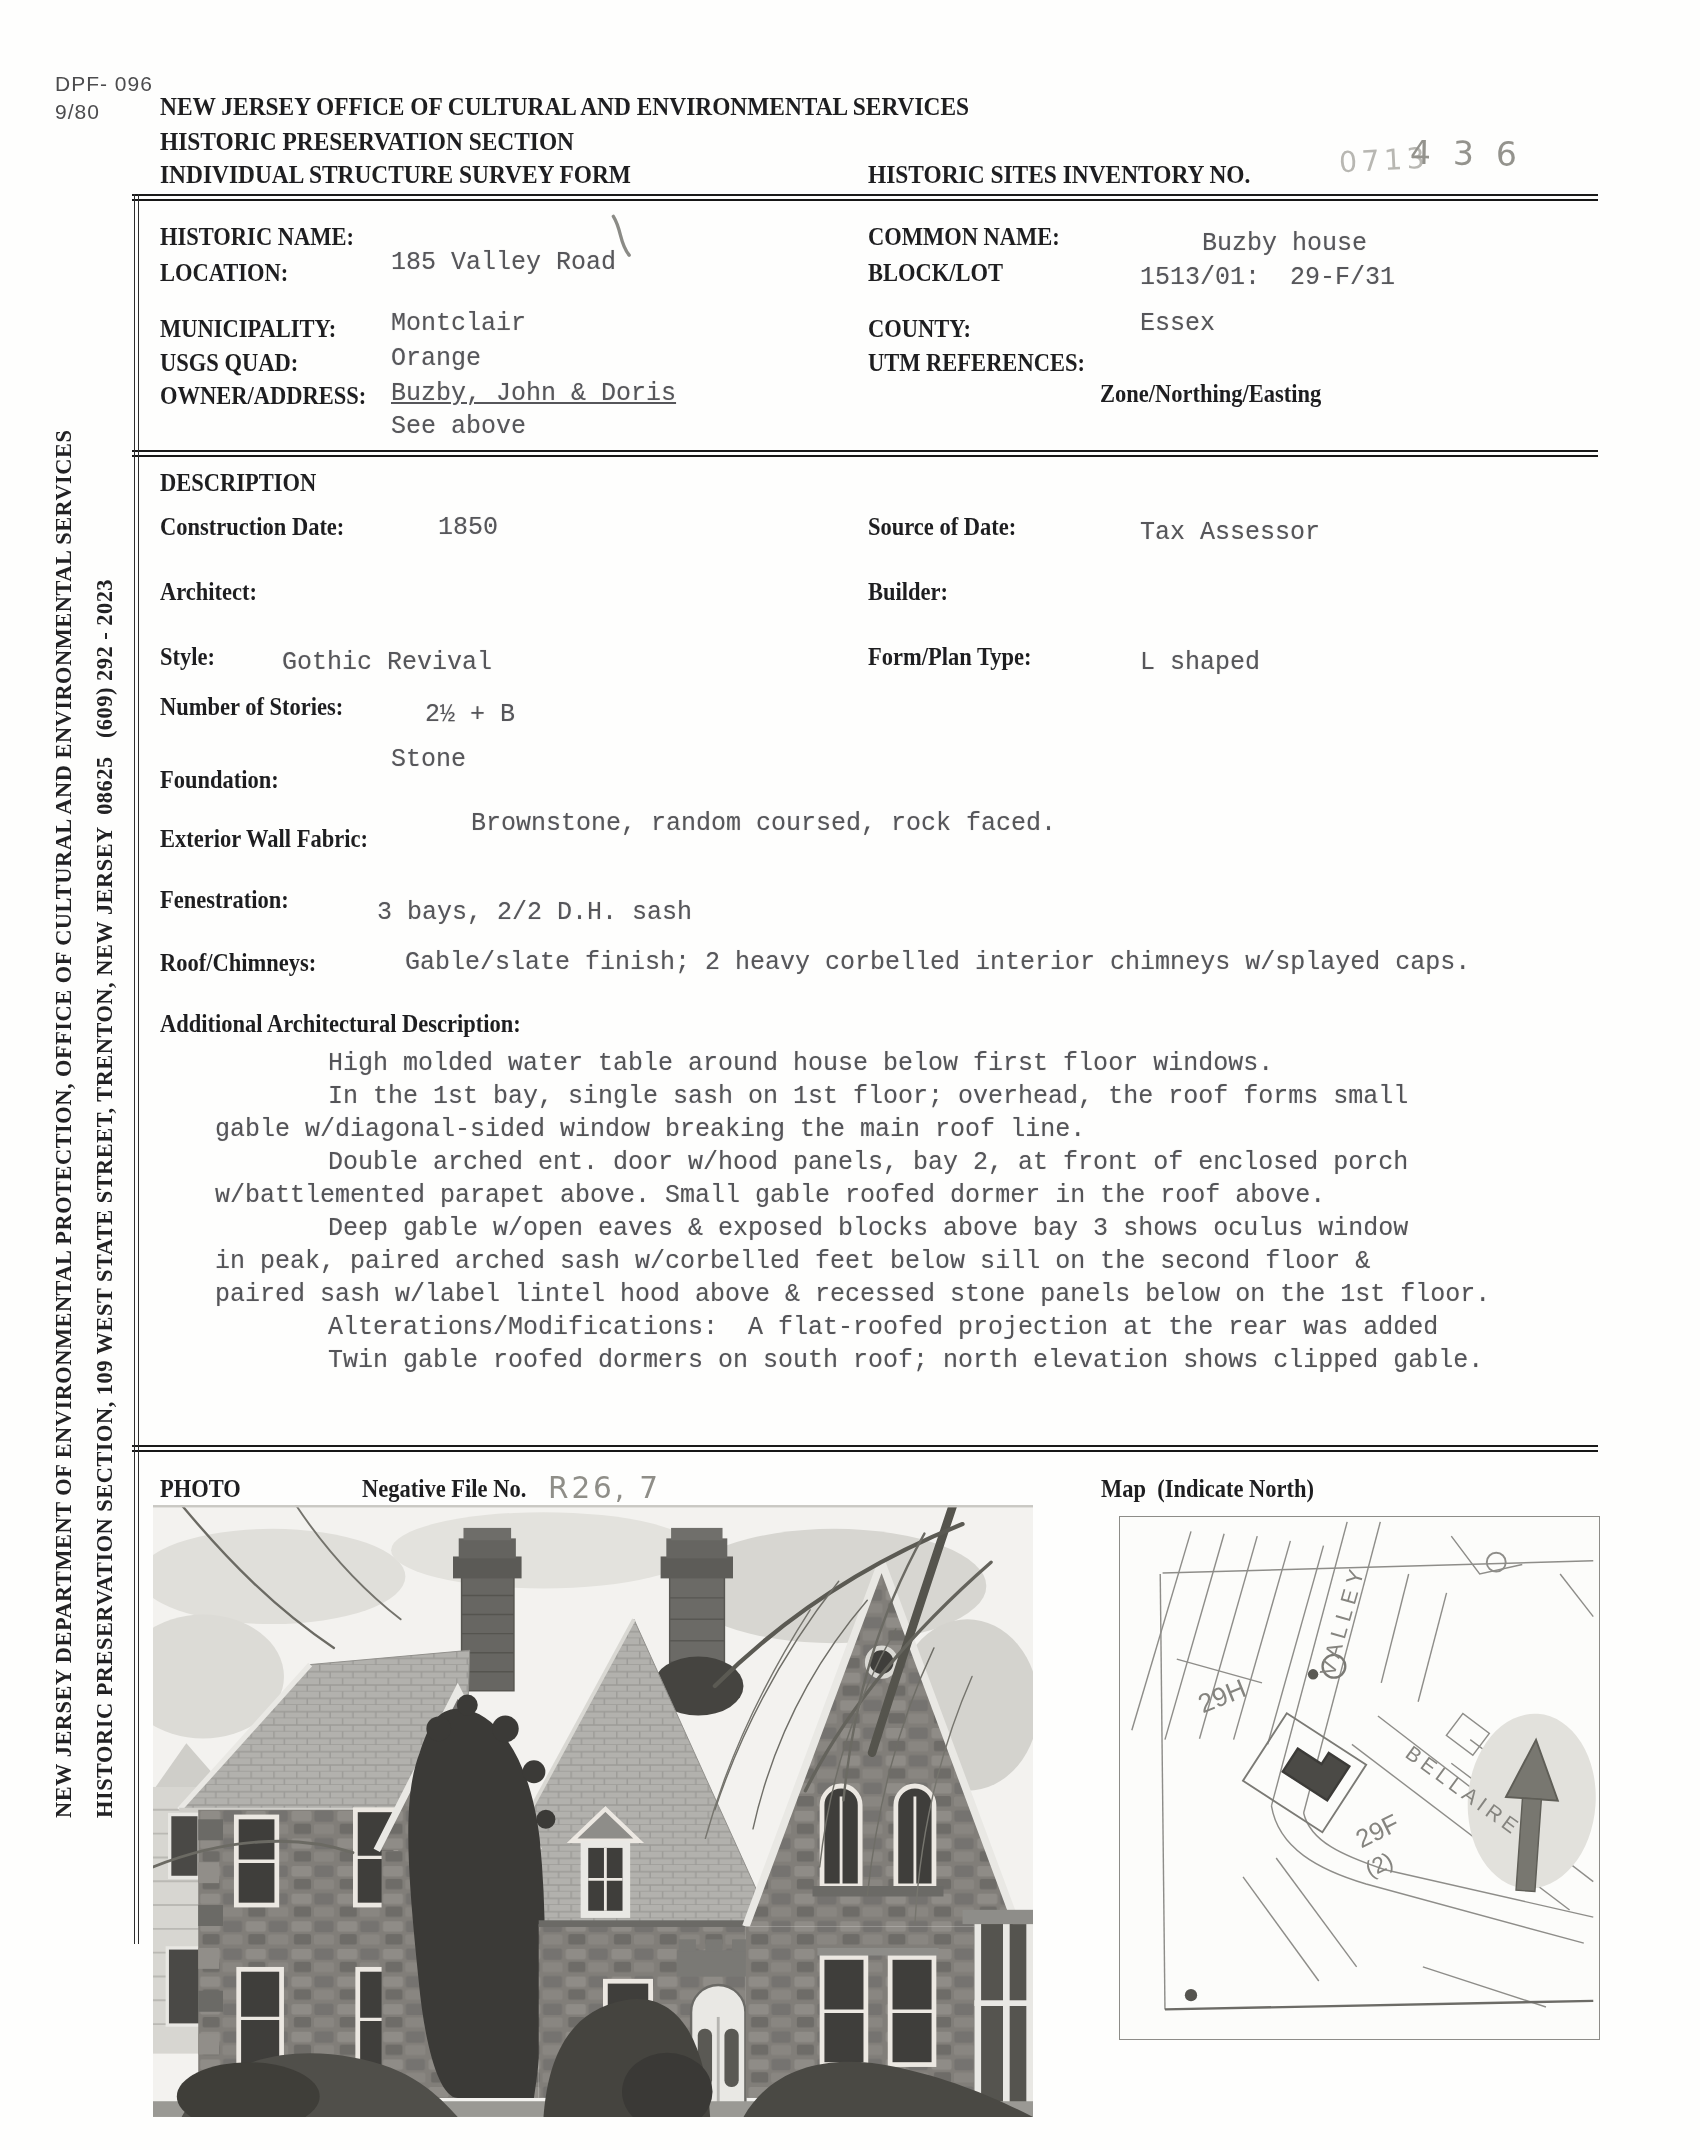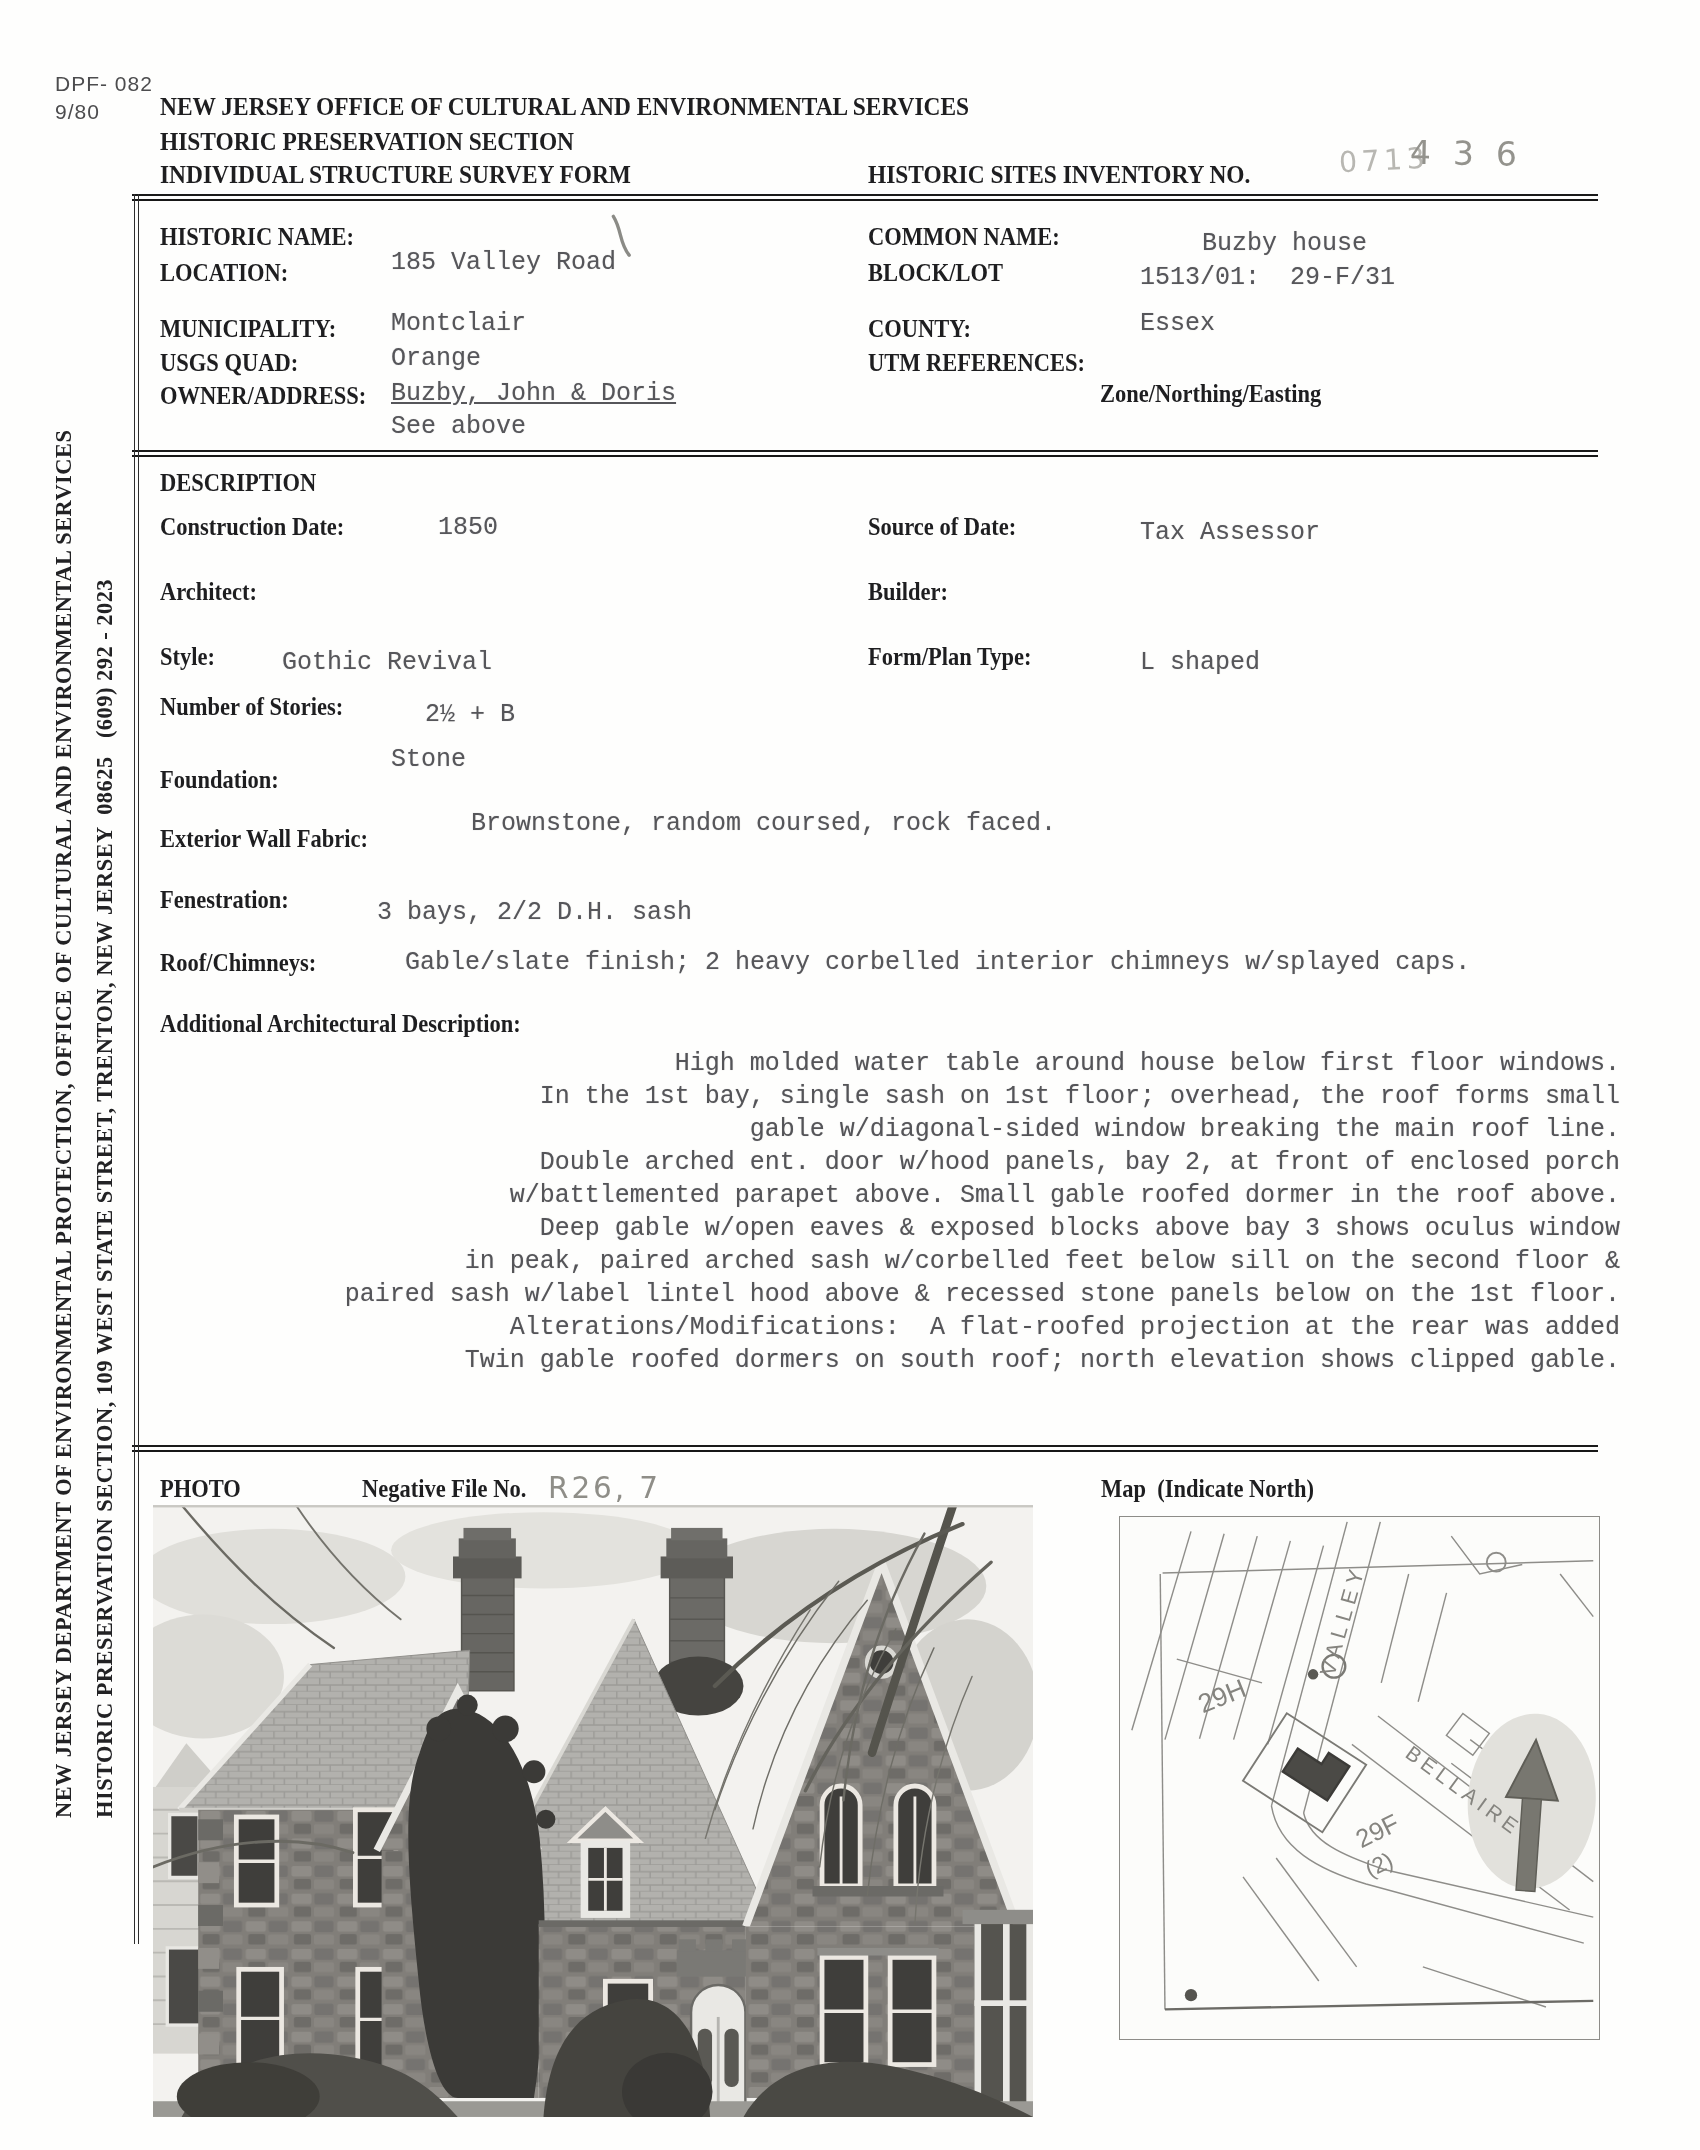--- a/index.html
+++ b/index.html
@@ -38,35 +38,35 @@
     position:absolute; transform:rotate(-90deg); transform-origin:0 0;
     font-weight:bold; font-size:22.4px; line-height:1; letter-spacing:0.5px;
     white-space:pre; color:#222224;
   }
   .para {
     position:absolute; left:215px; top:1047px; width:1405px;
     font-family:"Liberation Mono","DejaVu Sans Mono",monospace;
     font-size:25px; line-height:33px; color:#545458;
     text-shadow:0 0 1px rgba(90,90,90,.35);
   }
-  .para div { white-space:pre;text-align:right; }
+  .para div { white-space:pre; }
   .para .ind { padding-left:113px; }
   .photo-wrap { position:absolute; left:153px; top:1505px; width:880px; height:612px; }
   .map-wrap {
     position:absolute; left:1119px; top:1516px; width:481px; height:524px;
     border:1.4px solid #8d8c88; background:#fcfcfa; box-sizing:border-box;
   }
   svg { display:block; }
 </style>
 </head>
 <body>
 
 <div class="page">
 
-  <div class="formno" style="left:55px; top:71px;">DPF- 082</div>
+  <div class="formno" style="left:55px; top:71px;">DPF- 096</div>
   <div class="formno" style="left:55px; top:99px;">9/80</div>
 
   <div class="lbl hdr" style="left:160px; top:93px;">NEW JERSEY OFFICE OF CULTURAL AND ENVIRONMENTAL SERVICES</div>
   <div class="lbl hdr" style="left:160px; top:128px;">HISTORIC PRESERVATION SECTION</div>
   <div class="lbl hdr" style="left:160px; top:161px;">INDIVIDUAL STRUCTURE SURVEY FORM</div>
   <div class="lbl hdr" style="left:868px; top:161px;">HISTORIC SITES INVENTORY NO.</div>
   <div class="hand" style="left:1339px; top:143px; font-size:28.6px; letter-spacing:4.3px; color:#b8b7b2; transform:rotate(-3deg);">0713</div>
   <div class="hand" style="left:1410px; top:134px; font-size:33px; letter-spacing:22px; color:#94938d; transform:rotate(1deg);">436</div>
 
   <div class="hr" style="top:194px;"></div>

